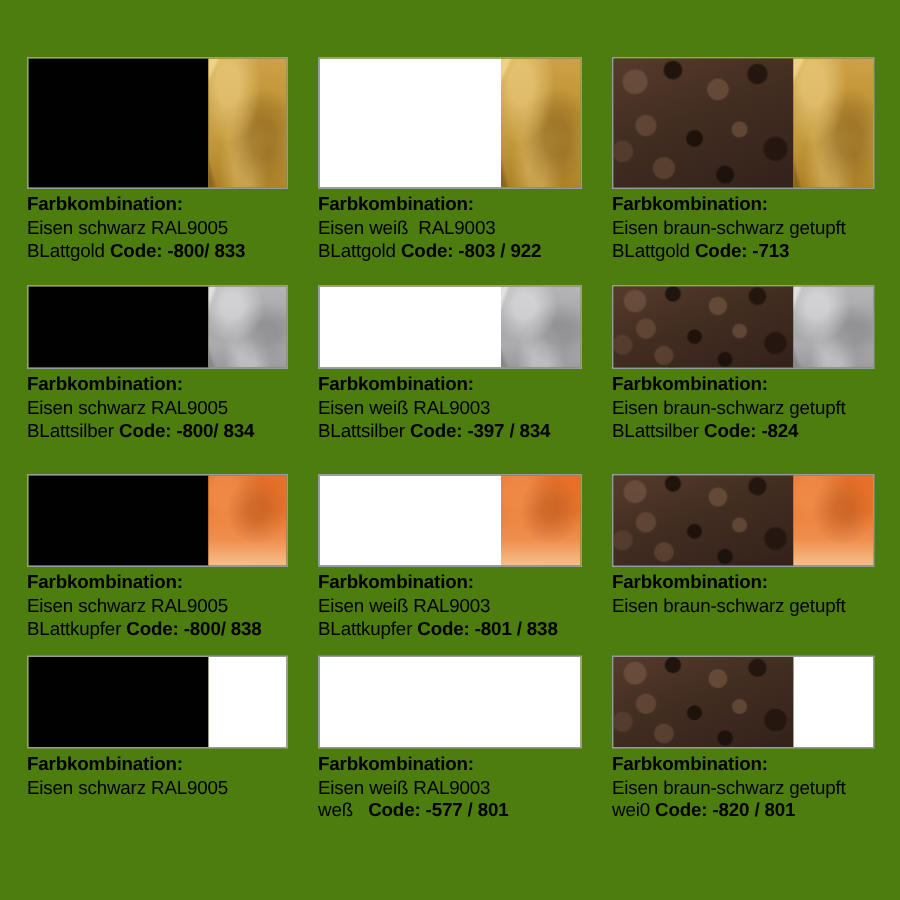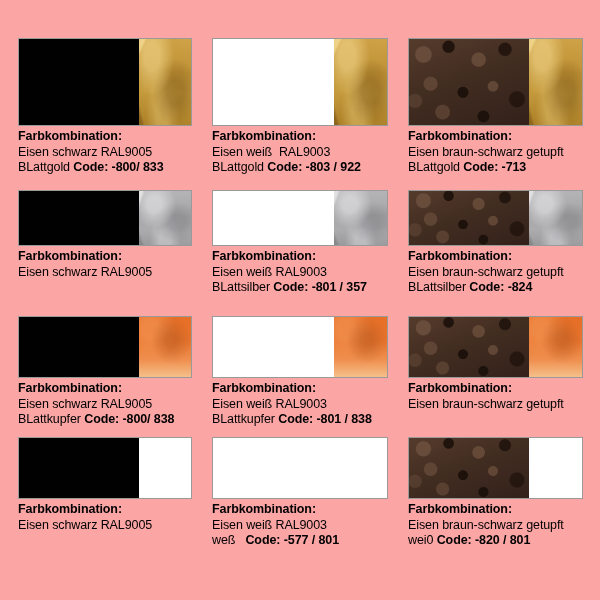--- a/index.html
+++ b/index.html
@@ -10,21 +10,21 @@
     width: 600px;
     height: 600px;
     background: #cccccc;
     font-family: "Liberation Sans", sans-serif;
     overflow: hidden;
   }
   .sheet {
     position: relative;
     width: 600px;
     height: 600px;
-    background: #fca5a5;
+    background: #4d7c0f;
   }
   .grid {
     position: absolute;
     left: 0;
     top: 0;
     width: 600px;
     height: 600px;
   }
   .card {
     position: absolute;
@@ -174,31 +174,32 @@
         </div>
       </div>
       <div class="card col-0 row-1">
         <div class="swatch">
           <div class="half half-left m-black"></div>
           <div class="half half-right m-silver"></div>
         </div>
         <div class="caption">
           <div class="cap-title">Farbkombination:</div>
           <div class="cap-base">Eisen schwarz RAL9005</div>
+          <div class="cap-leaf"><span class="leaf-name">BLattsilber </span><span>Code: -800/ 834</span></div>
         </div>
       </div>
       <div class="card col-1 row-1">
         <div class="swatch">
           <div class="half half-left m-white"></div>
           <div class="half half-right m-silver"></div>
         </div>
         <div class="caption">
           <div class="cap-title">Farbkombination:</div>
           <div class="cap-base">Eisen weiß RAL9003</div>
-          <div class="cap-leaf"><span class="leaf-name">BLattsilber </span><span>Code: -801 / 357</span></div>
+          <div class="cap-leaf"><span class="leaf-name">BLattsilber </span><span>Code: -397 / 834</span></div>
         </div>
       </div>
       <div class="card col-2 row-1">
         <div class="swatch">
           <div class="half half-left m-brown"></div>
           <div class="half half-right m-silver"></div>
         </div>
         <div class="caption">
           <div class="cap-title">Farbkombination:</div>
           <div class="cap-base">Eisen braun-schwarz getupft</div>

